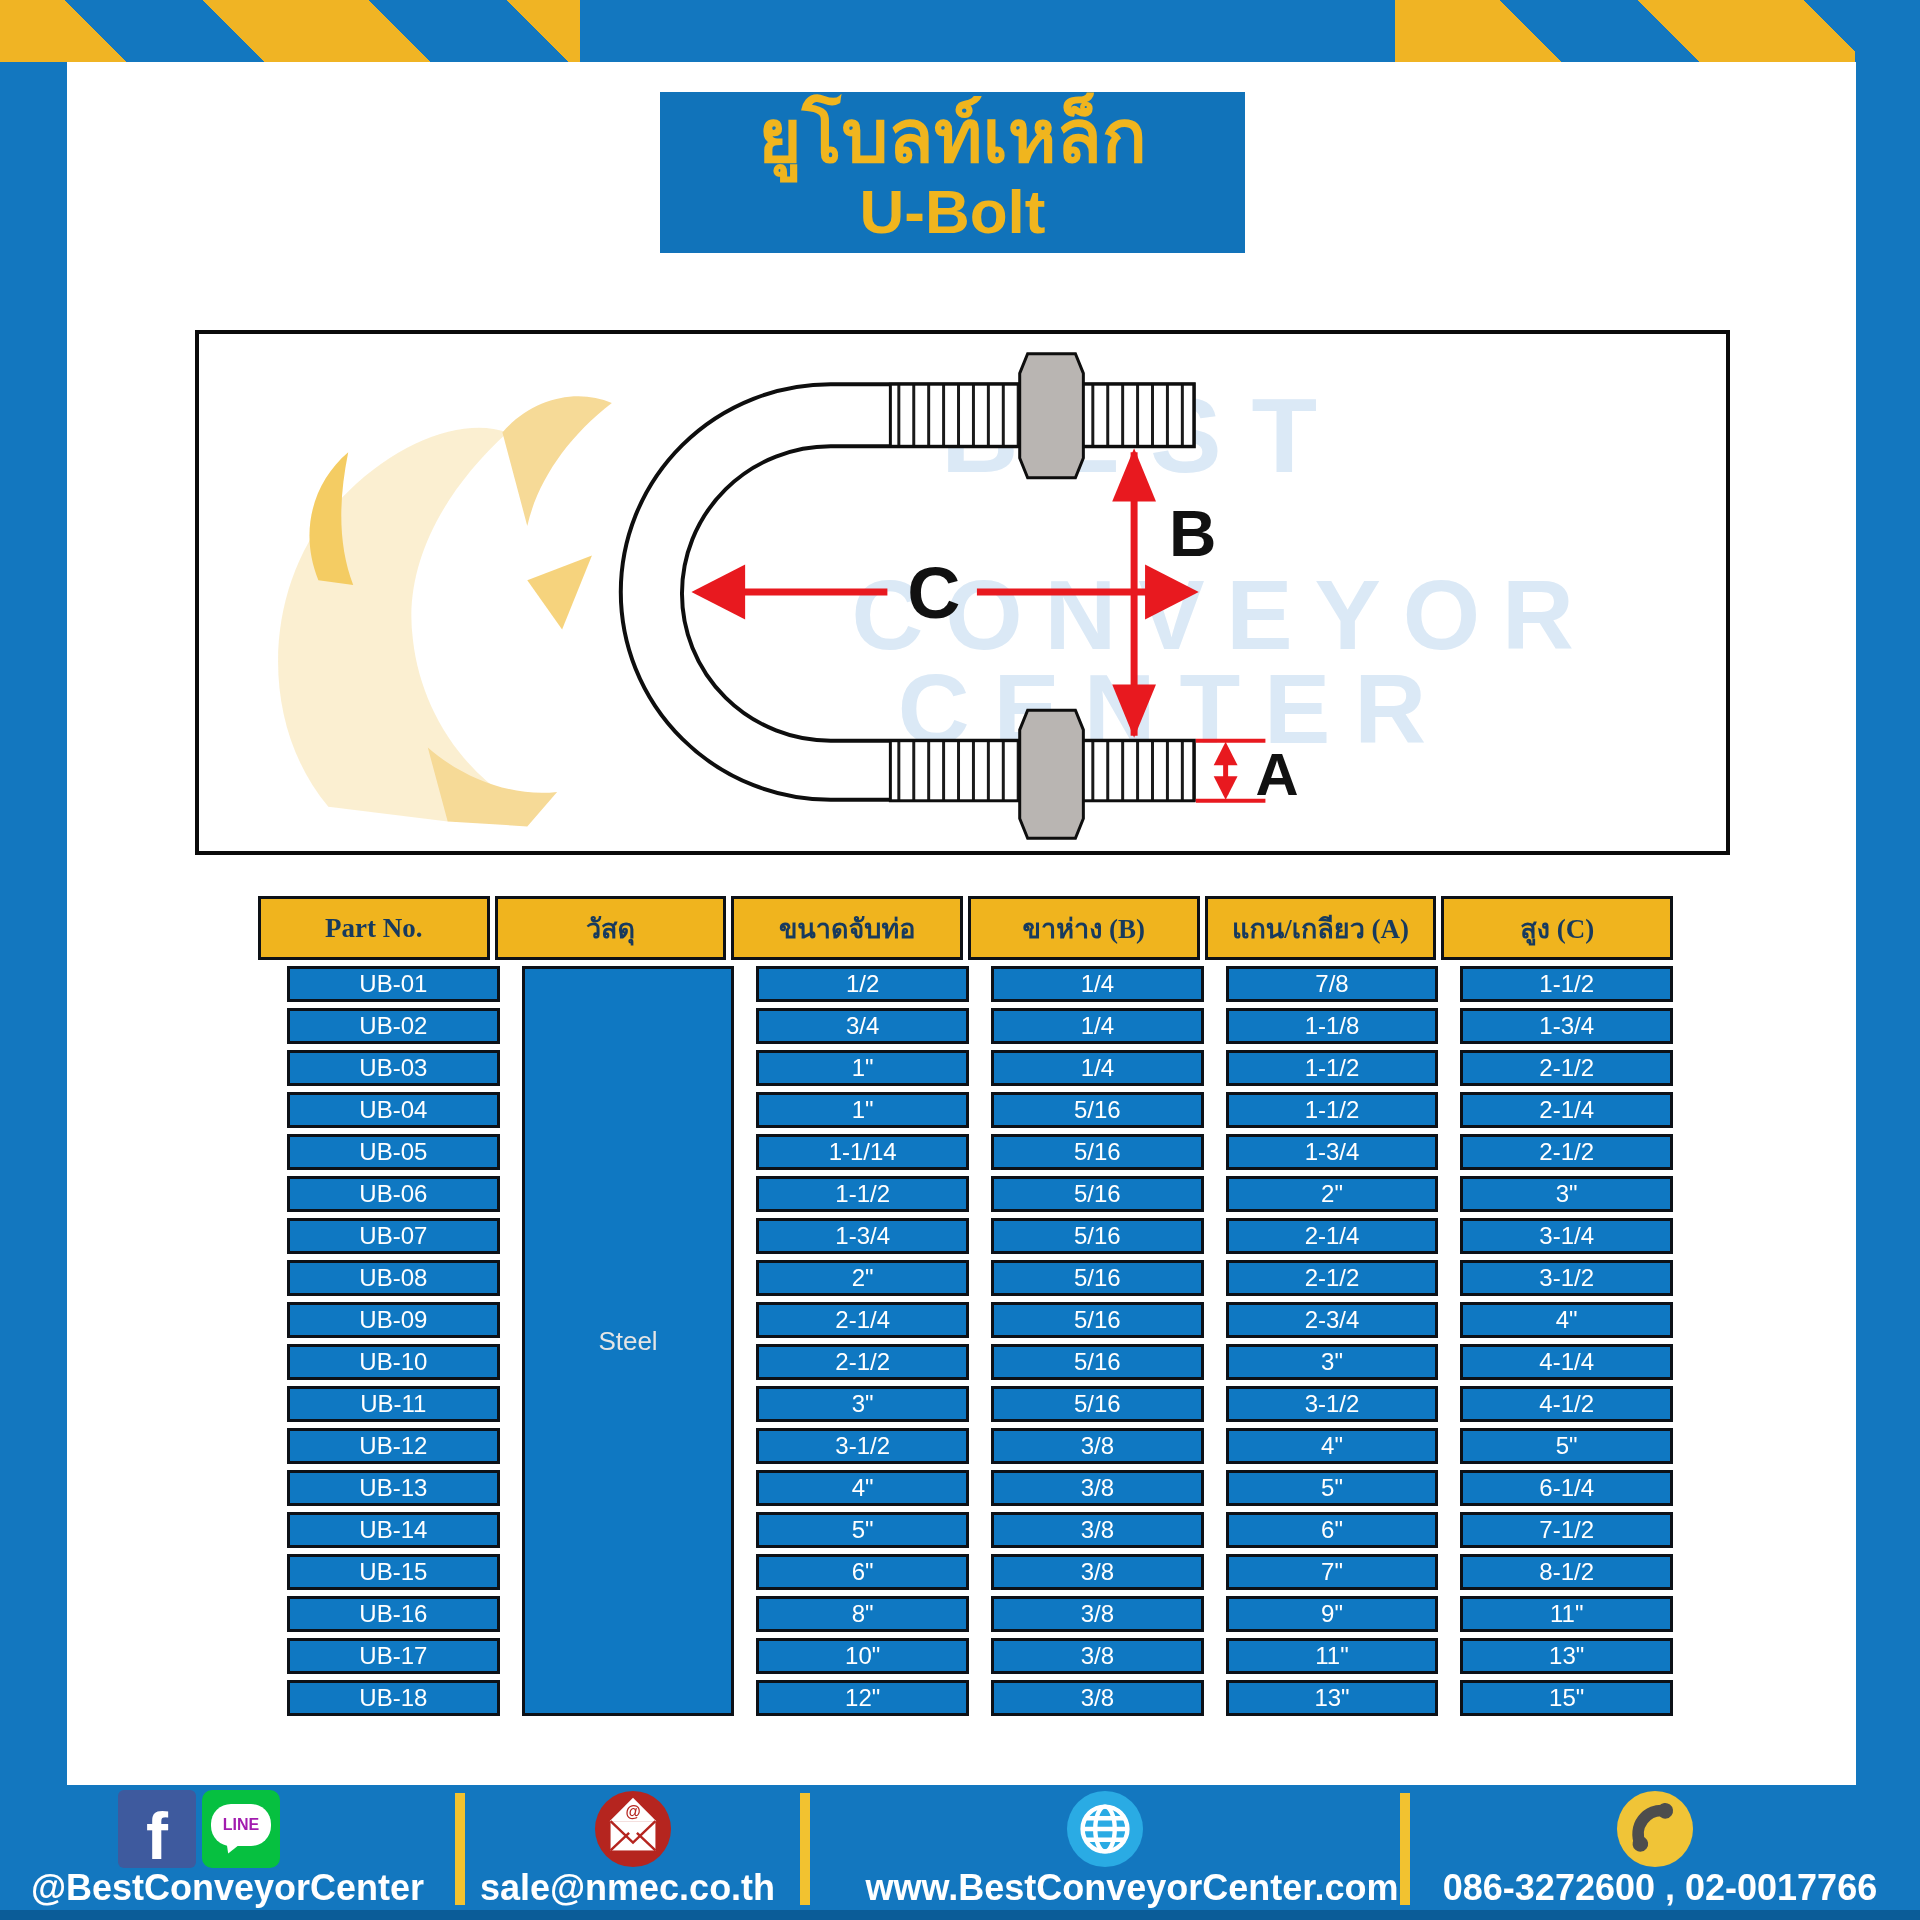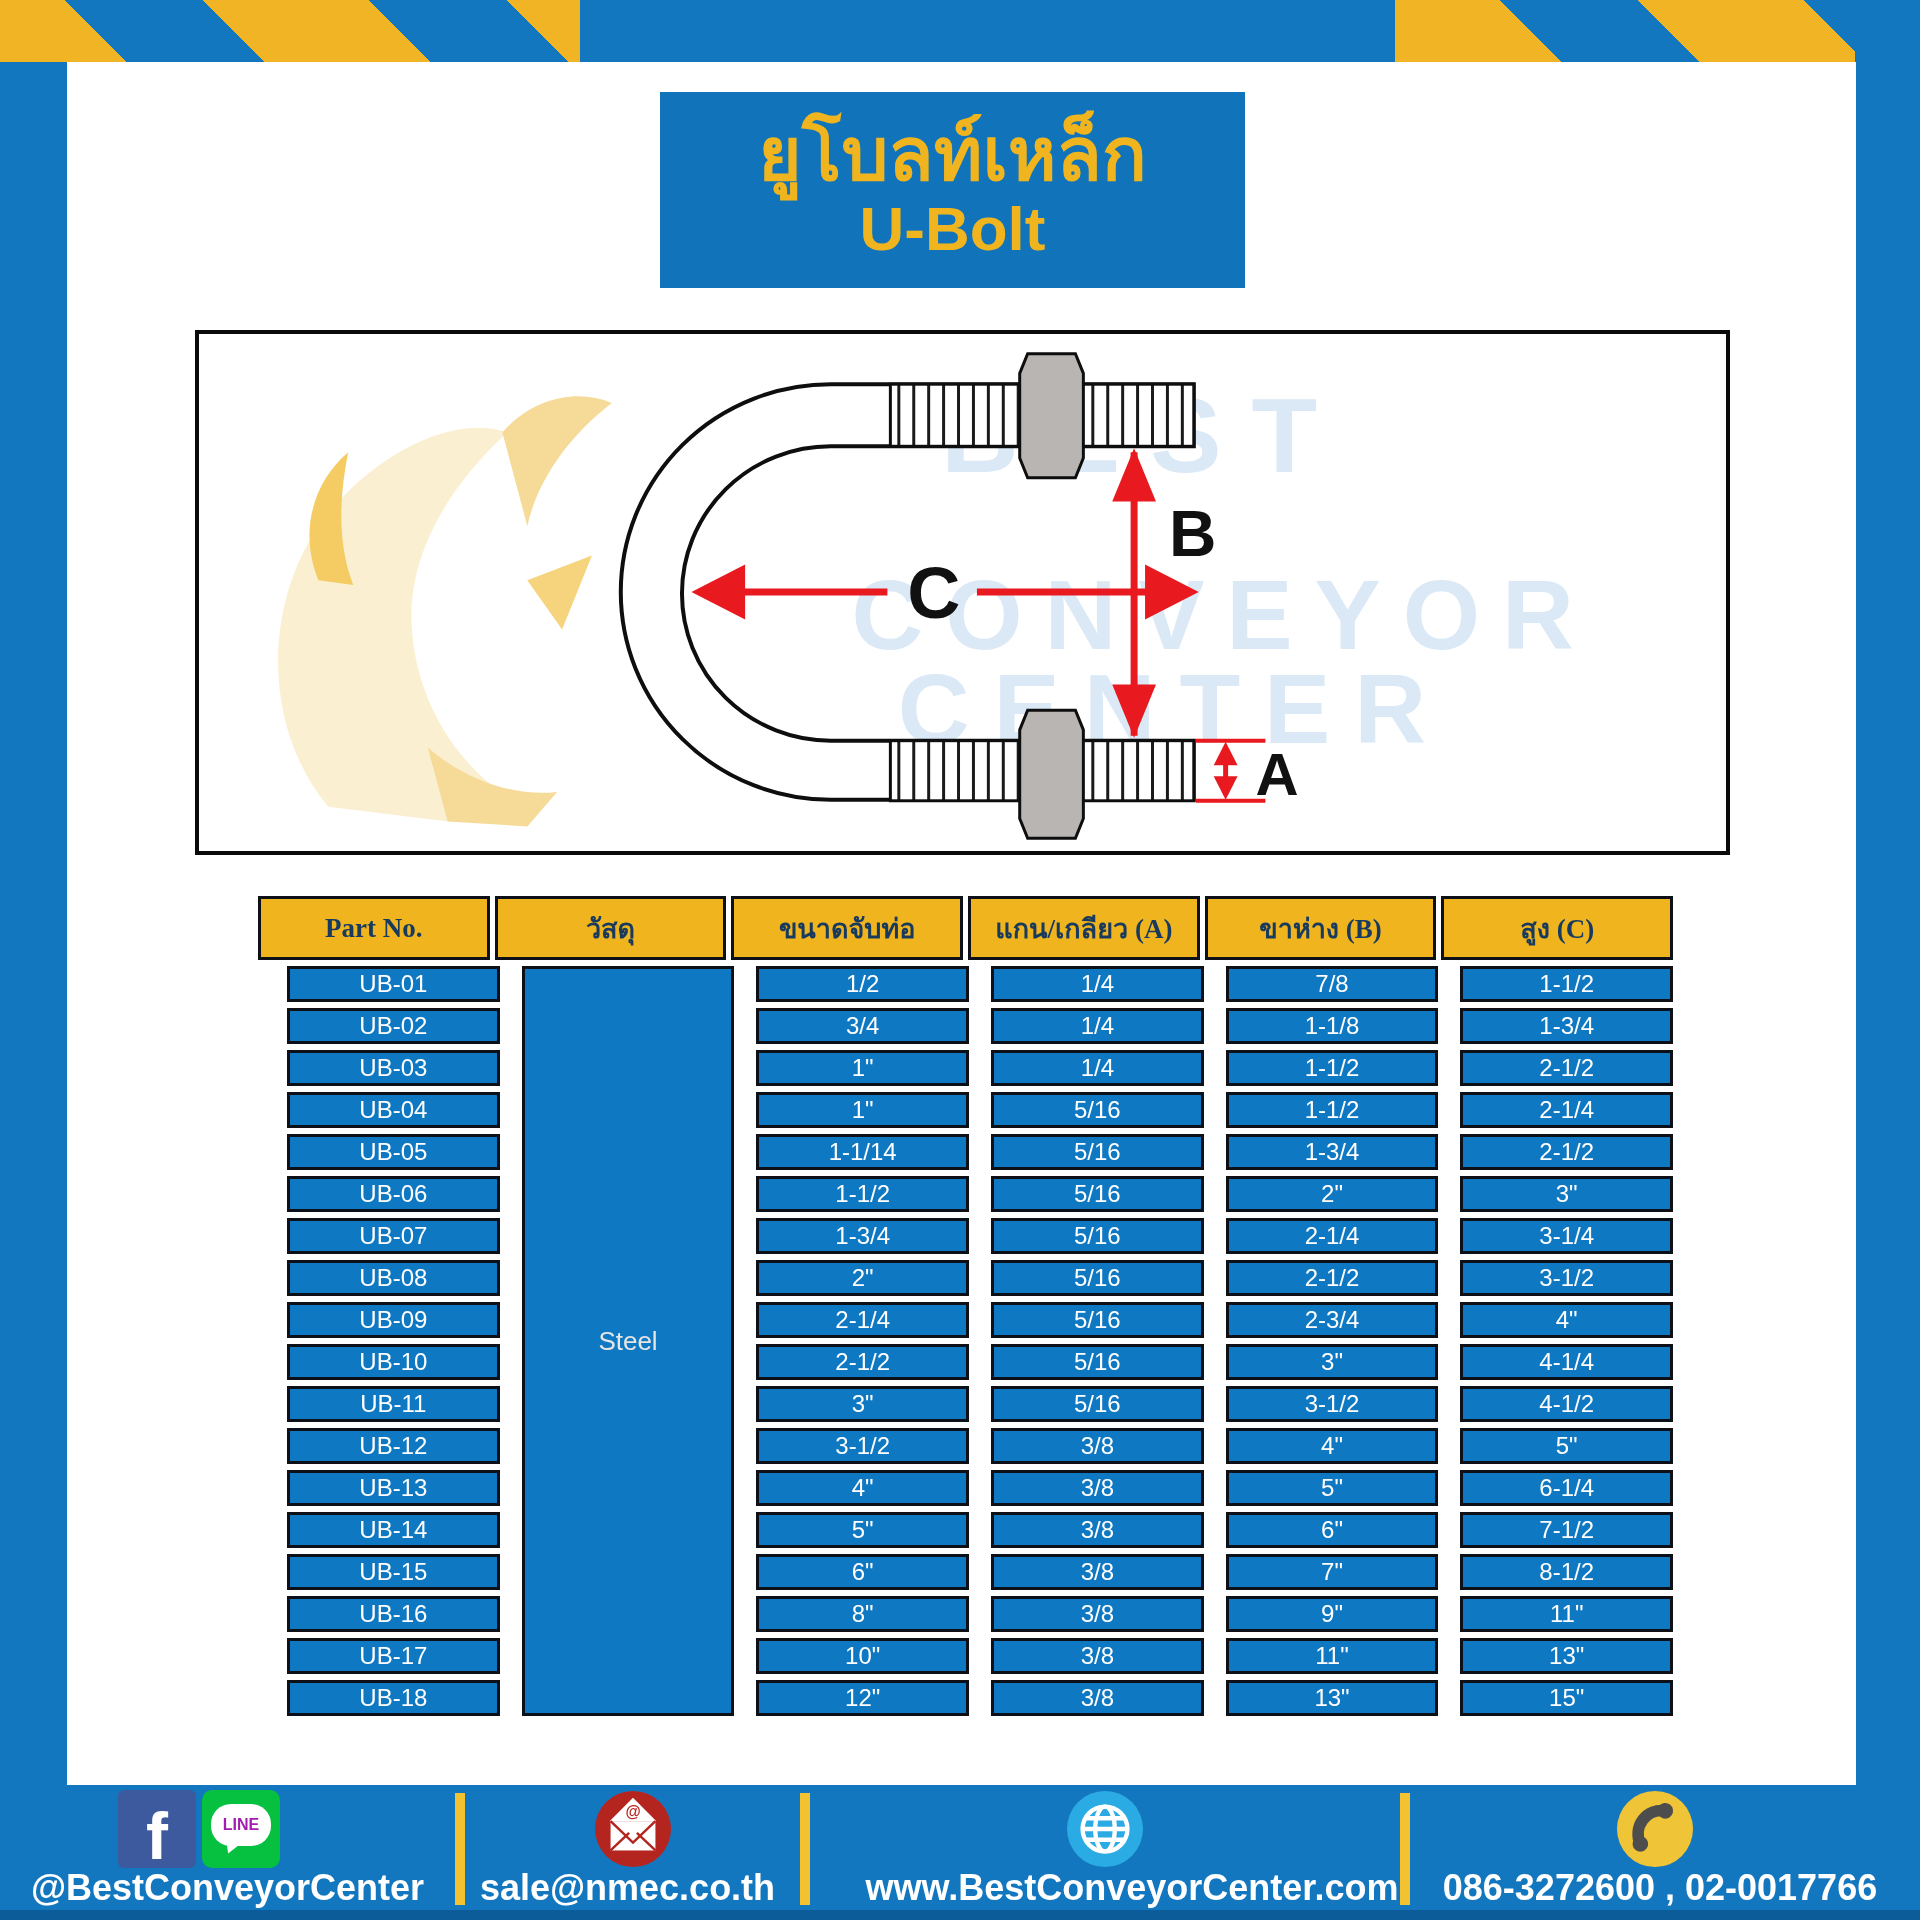--- a/index.html
+++ b/index.html
@@ -10,21 +10,21 @@
   .topbar{position:absolute;left:0;top:0;width:1920px;height:62px;background:#1377bf;overflow:hidden;}
   .stripes{position:absolute;top:0;height:62px;
     background:repeating-linear-gradient(45deg,#f0b424 0,#f0b424 118px,#1377bf 118px,#1377bf 215px);}
   .stripes.left{left:-40px;width:620px;}
   .stripes.right{left:1395px;width:460px;}
 
   
   .sheet{position:absolute;left:67px;top:62px;width:1789px;height:1723px;background:#ffffff;}
 
   
-  .title-box{position:absolute;left:660px;top:92px;width:585px;height:196px;background:#1173ba;
+  .title-box{position:absolute;left:660px;top:92px;width:585px;height:161px;background:#1173ba;
     display:flex;flex-direction:column;align-items:center;justify-content:center;}
   .title-thai{color:#f0b51e;font-size:74px;font-weight:bold;line-height:1.05;}
   .title-en{color:#f0b51e;font-size:62px;font-weight:bold;line-height:1.15;}
 
   
   .diagram-box{position:absolute;left:195px;top:330px;width:1535px;height:525px;background:#fff;
     border:4px solid #0a0a0a;box-sizing:border-box;}
   .diagram-box svg{width:100%;height:100%;display:block;}
 
   
@@ -125,22 +125,22 @@
       </g>
       <text x="1062" y="468" font-size="60" font-weight="bold" fill="#111" font-family="Liberation Sans, DejaVu Sans, sans-serif">A</text>
     </svg>
   </div>
 
   <div class="spec-table">
     <div class="trow">
       <div class="hcell">Part No.</div>
       <div class="hcell">วัสดุ</div>
       <div class="hcell">ขนาดจับท่อ</div>
+      <div class="hcell">ขาห่าง (B)</div>
       <div class="hcell">แกน/เกลียว (A)</div>
-      <div class="hcell">ขาห่าง (B)</div>
       <div class="hcell">สูง (C)</div>
     </div>
     <div class="tbody">
       <div class="tcol" id="col-part">
           <div class="cell">UB-01</div>
           <div class="cell">UB-02</div>
           <div class="cell">UB-03</div>
           <div class="cell">UB-04</div>
           <div class="cell">UB-05</div>
           <div class="cell">UB-06</div>

